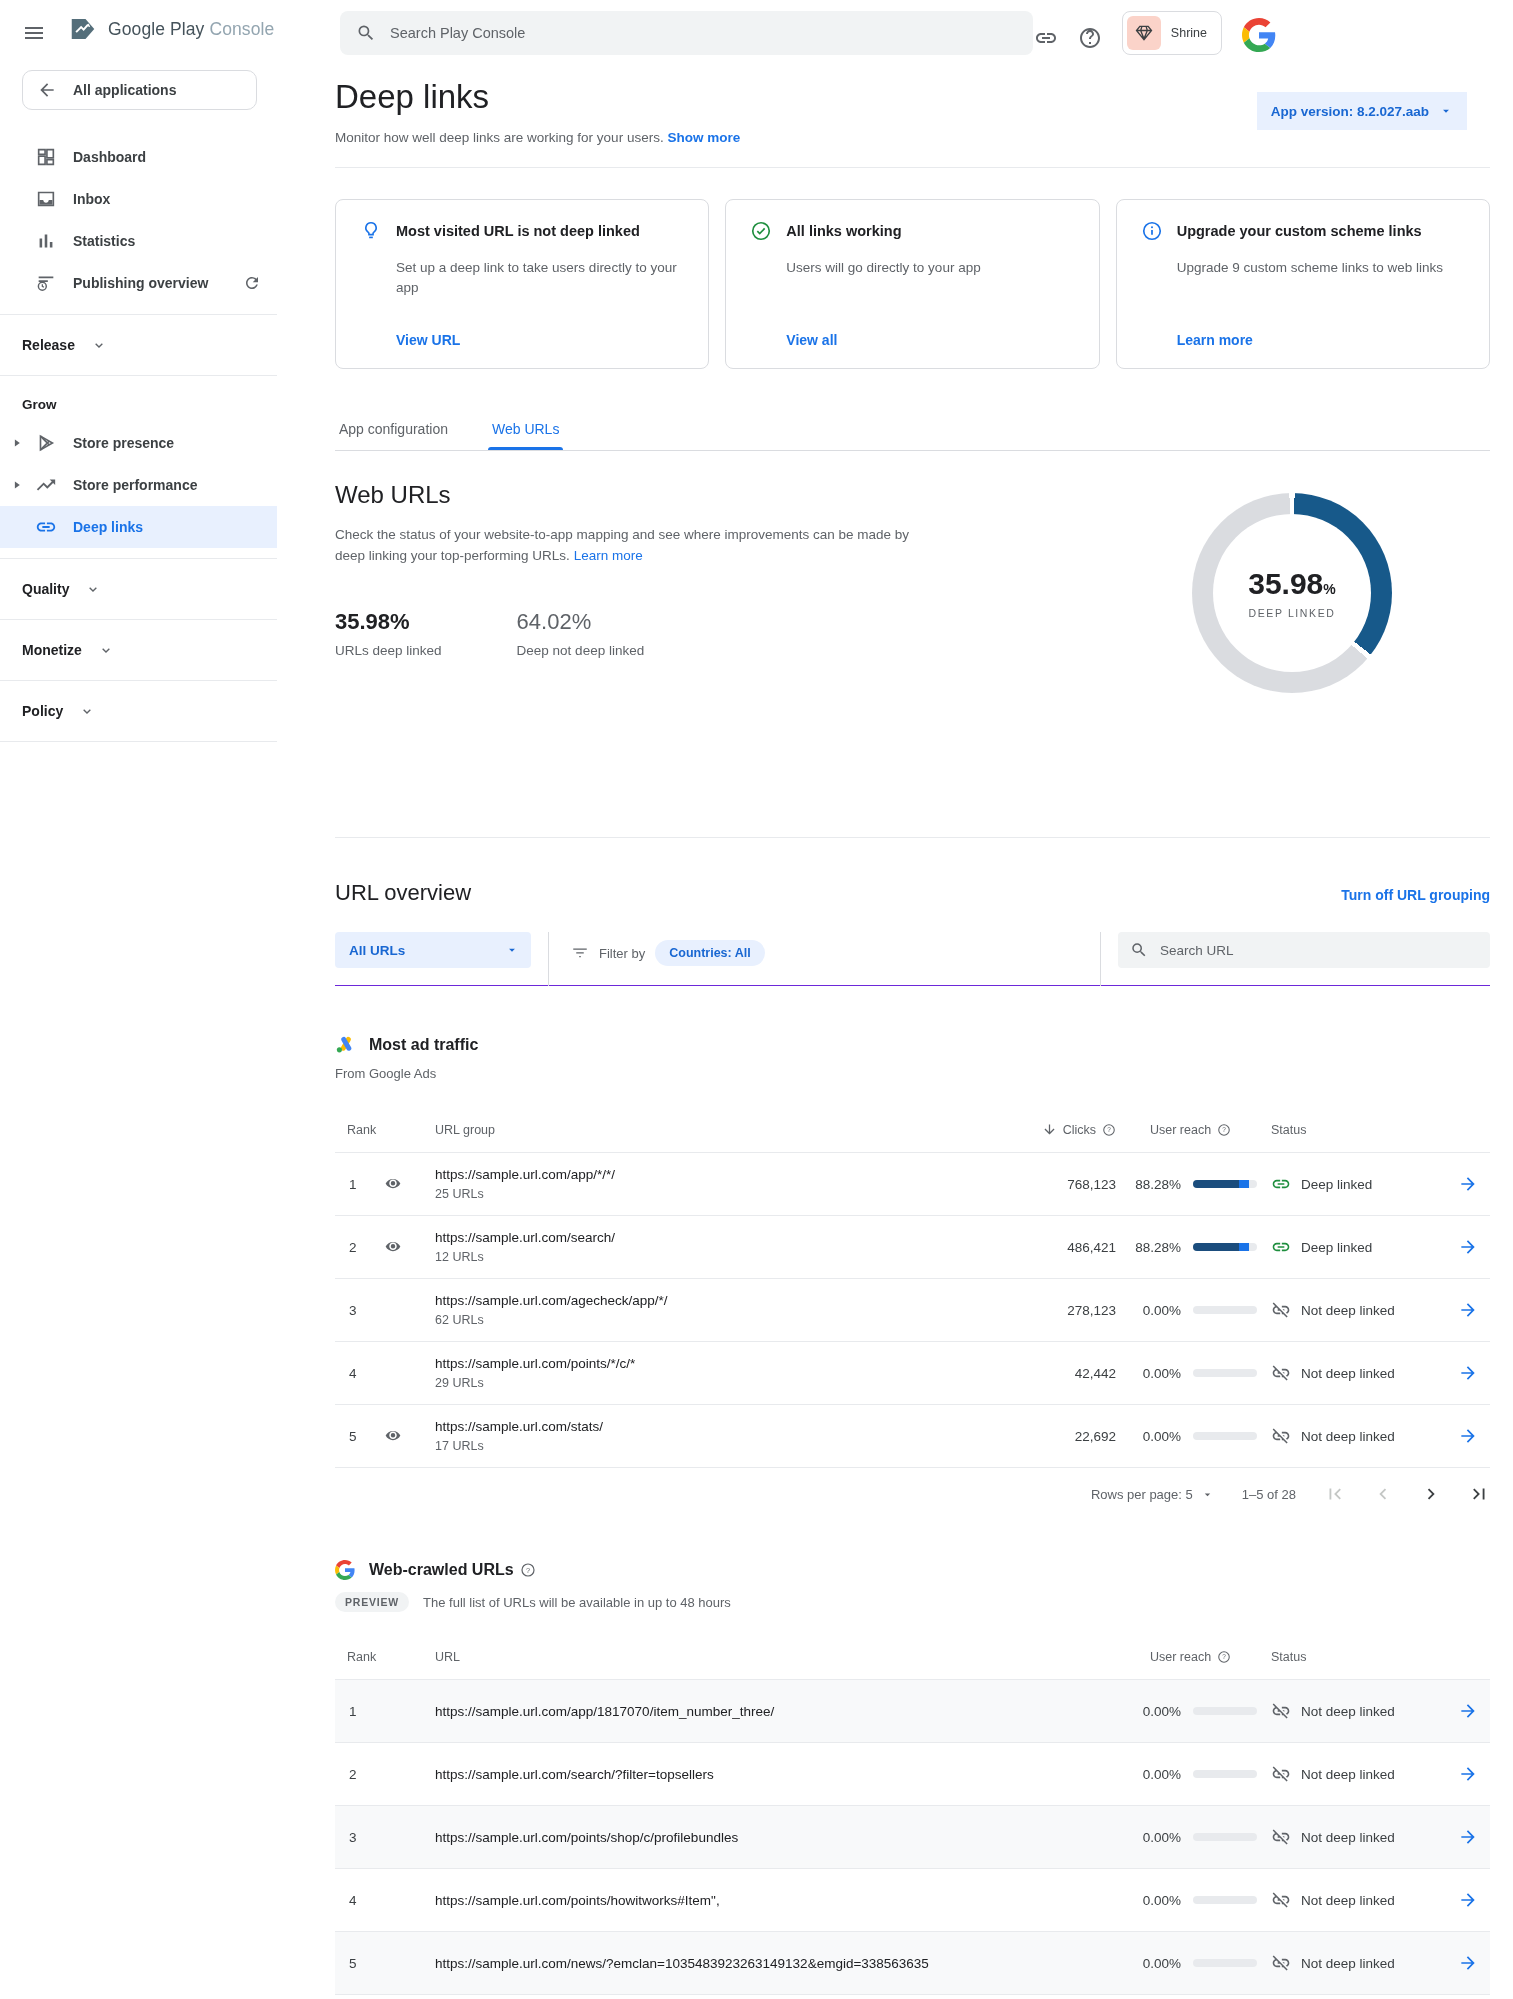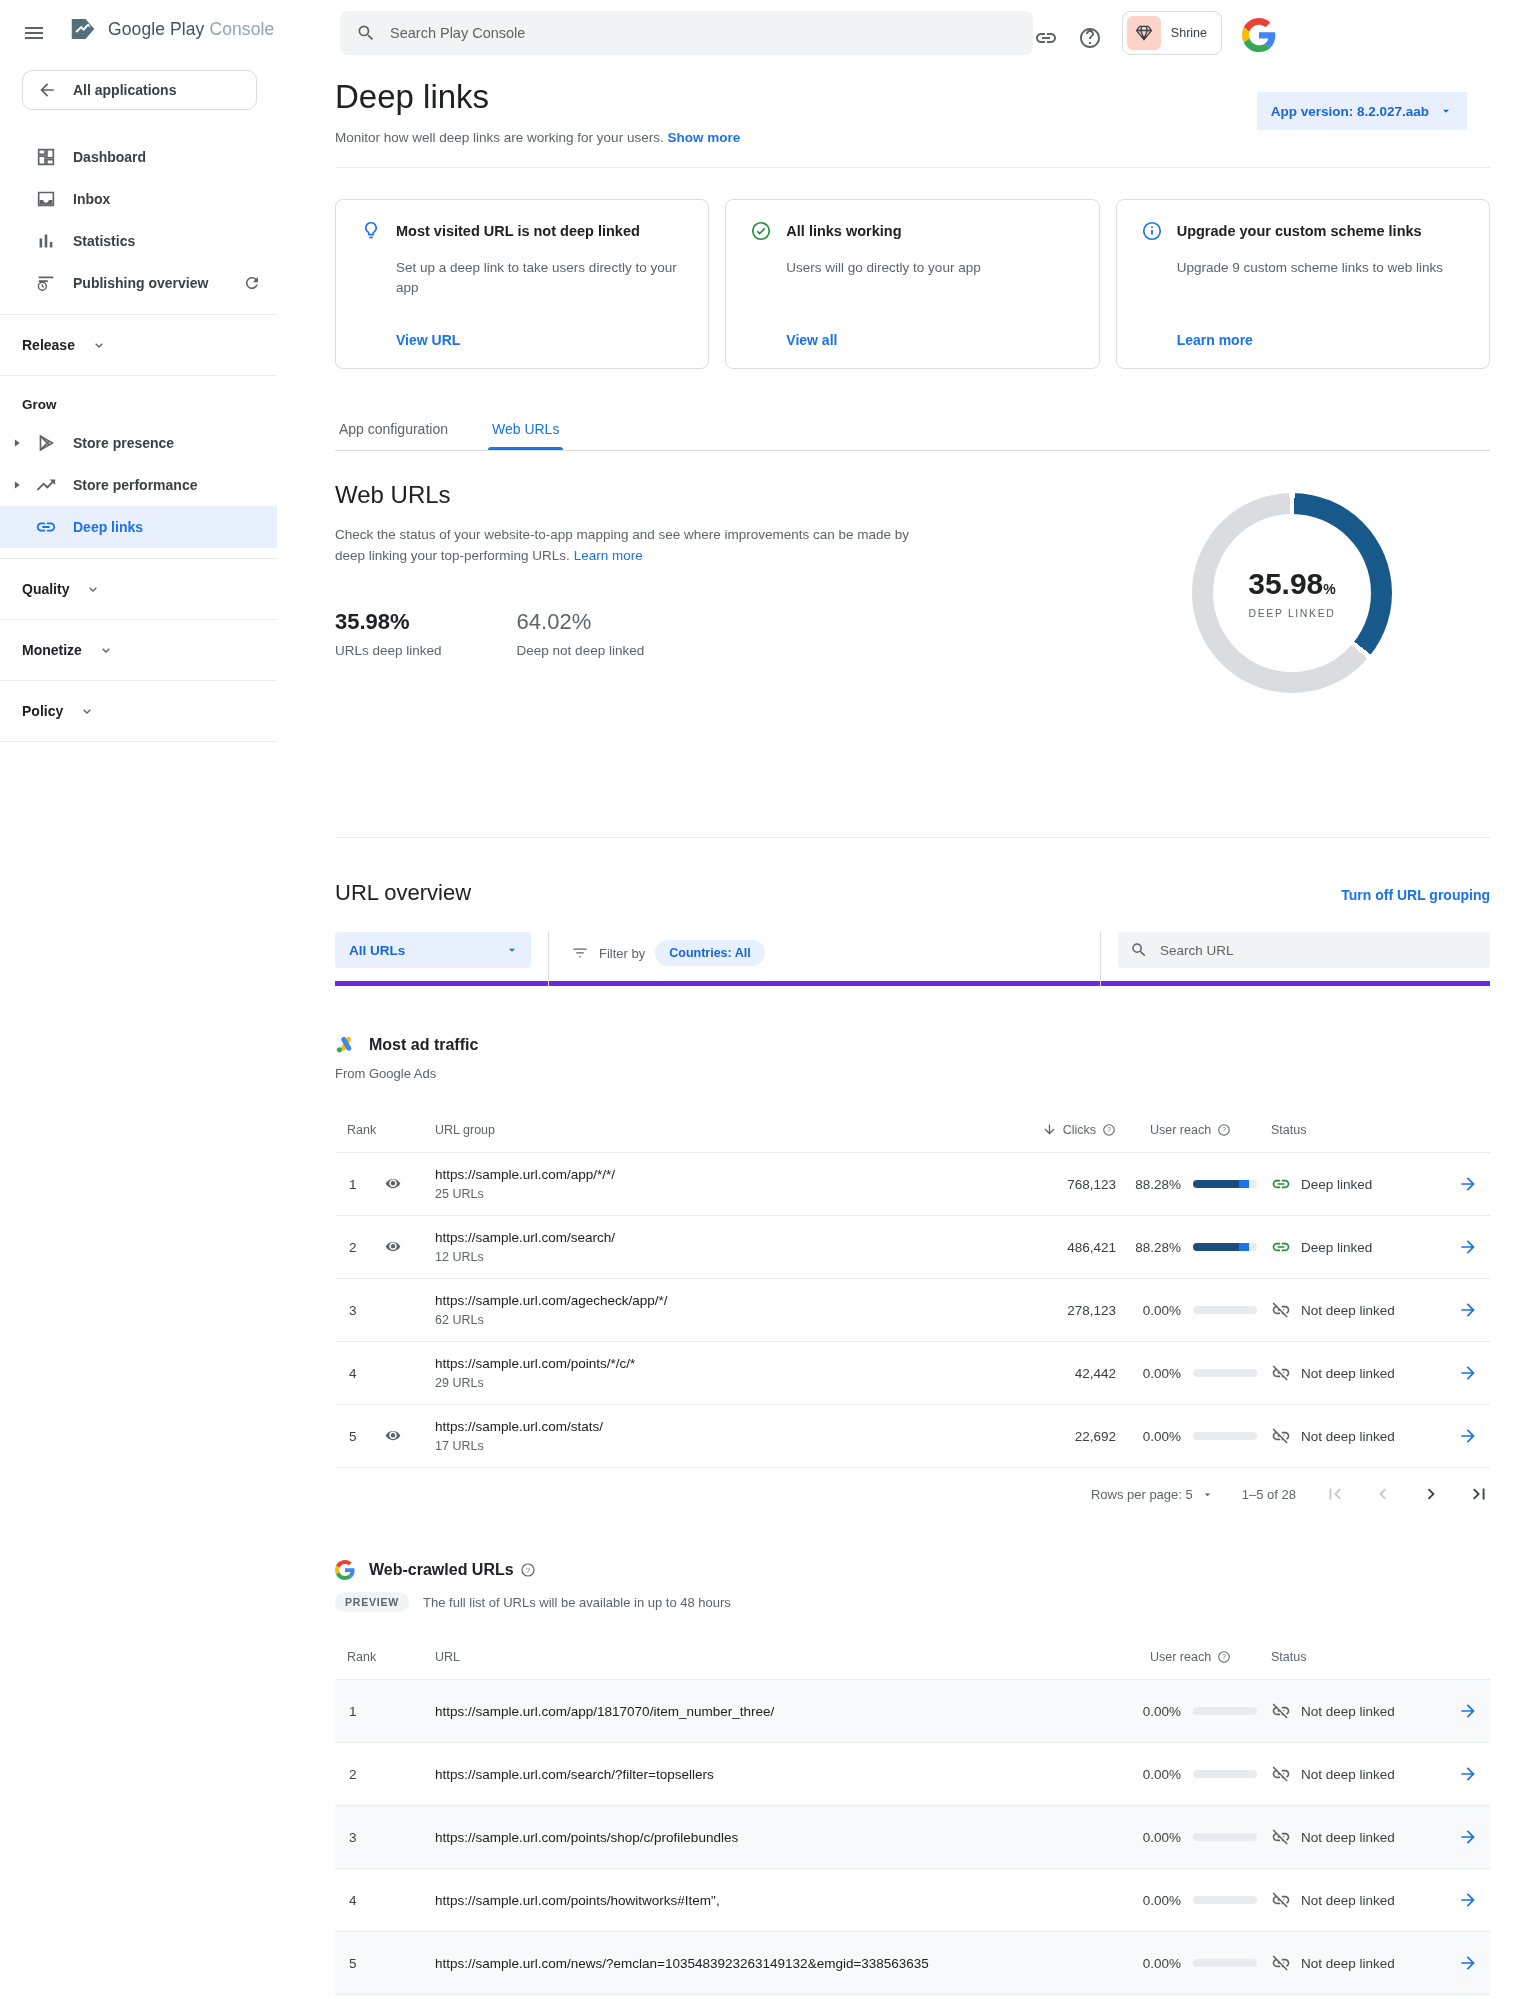--- a/index.html
+++ b/index.html
@@ -69,21 +69,21 @@
   .donut-num { font-size:30px; font-weight:bold; color:#202124; }
   .donut-num .pct { font-size:14px; font-weight:bold; }
   .donut-cap { margin-top:6px; font-size:10.5px; letter-spacing:1.6px; color:#5f6368; }
 
   .big-div { height:1px; background:#e8eaed; margin-top:56px; }
 
   .urlov-head { margin-top:42px; display:flex; align-items:baseline; justify-content:space-between; }
   .urlov-head .sec-title { font-size:22px; }
   .turnoff { font-size:14px; }
 
-  .filterbar { margin-top:26px; height:54px; display:flex; align-items:flex-start; border-bottom:5px solid #6d28d9; }
+  .filterbar { margin-top:26px; height:54px; display:flex; align-items:flex-start; border-bottom:1px solid #6d28d9; }
   .allurls { width:196px; height:36px; background:#e8f0fe; color:#1967d2; border-radius:4px; font-size:13.5px; font-weight:bold; display:flex; align-items:center; justify-content:space-between; padding:0 12px 0 14px; cursor:pointer; }
   .vdiv { width:1px; height:54px; background:#dadce0; margin:0 0 0 17px; }
   .filterby { display:flex; align-items:center; gap:10px; margin:8px 0 0 22px; color:#5f6368; font-size:13px; }
   .country-chip { background:#e8f0fe; color:#1967d2; font-size:12.5px; font-weight:bold; border-radius:14px; padding:6px 14px; cursor:pointer; }
   .fspacer { flex:1; }
   .searchurl { width:372px; height:36px; background:#f1f3f4; border-radius:4px; display:flex; align-items:center; gap:12px; padding:0 12px; margin-left:17px; }
   .searchurl input { border:none; background:transparent; outline:none; font-size:13.5px; color:#3c4043; width:100%; font-family:"Liberation Sans",sans-serif; }
   .searchurl input::placeholder { color:#5f6368; }
 
   .tbl-head-block { margin-top:48px; display:flex; align-items:center; gap:12px; }

